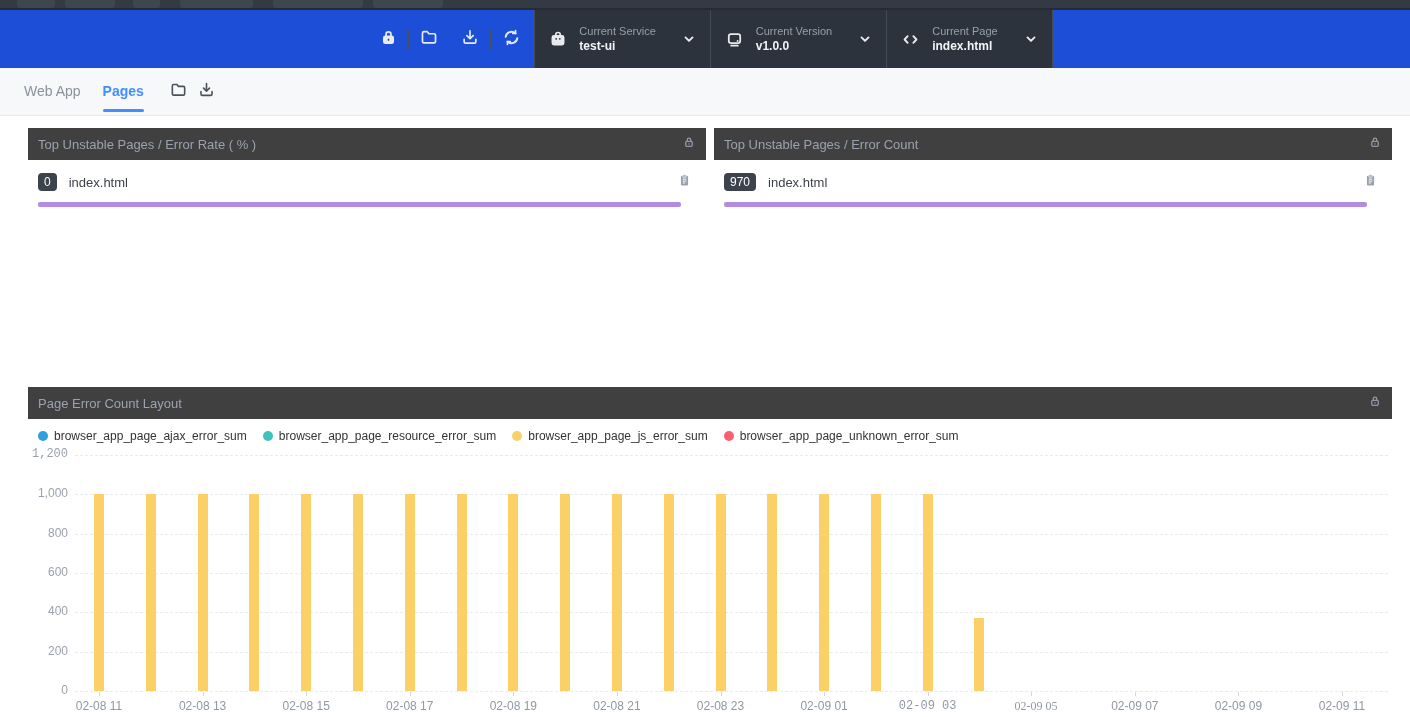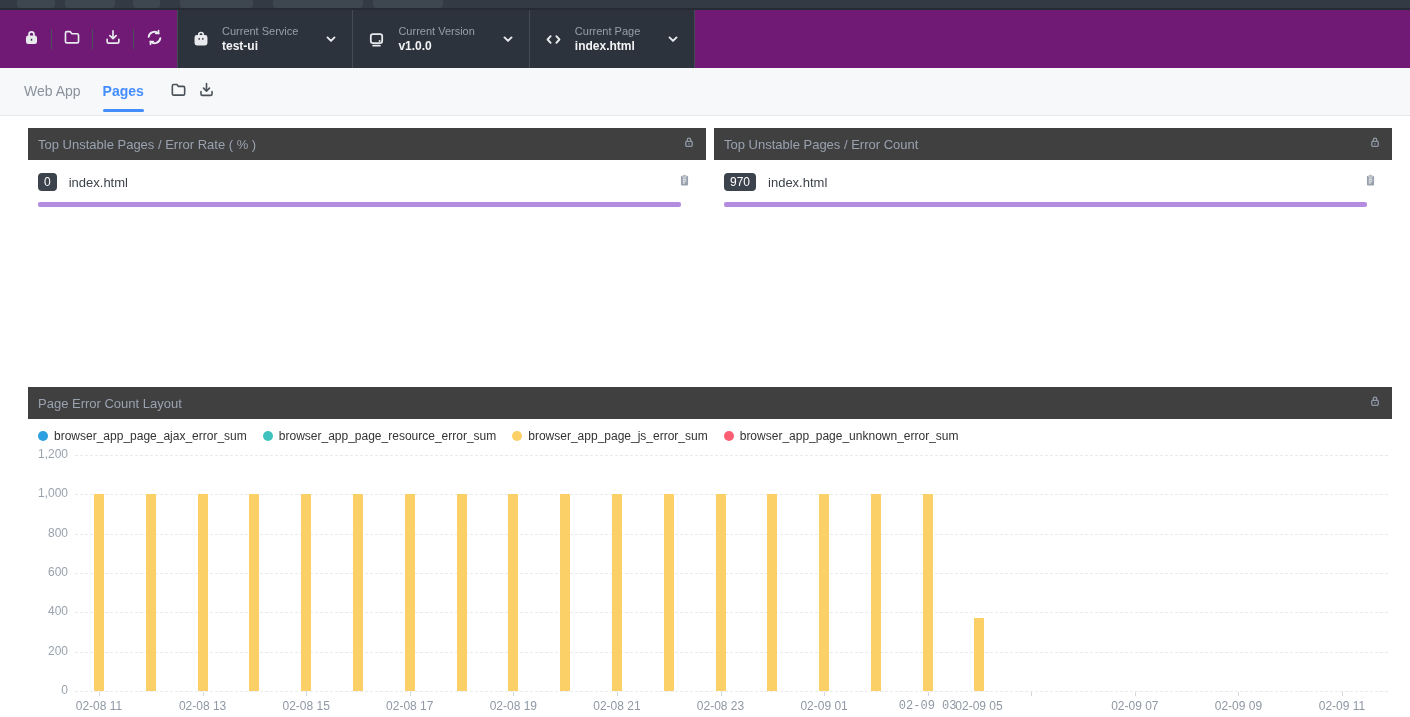--- a/index.html
+++ b/index.html
@@ -5,21 +5,21 @@
   * { box-sizing: border-box; margin: 0; padding: 0; }
   html,body { width:1410px; height:717px; overflow:hidden; background:#fff;
     font-family:"Liberation Sans","DejaVu Sans",sans-serif; }
 
   
   .top-strip { height:10px; background:#333a43; display:flex; align-items:flex-start;
     padding-left:17px; border-bottom:2px solid #262b33; }
   .strip-btn { height:8px; background:#3e4650; border-radius:0 0 3px 3px; }
 
   
-  .toolbar { height:58px; background:#701a75; display:flex; align-items:stretch; color:#e8eaed; }
+  .toolbar { height:58px; background:#1d4ed8; display:flex; align-items:stretch; color:#e8eaed;justify-content:center; }
   .tb-icons { display:flex; align-items:center; padding:0 6px 0 14px; }
   .tb-iconbtn { width:34px; height:34px; display:flex; align-items:center; justify-content:center;
     cursor:pointer; }
   .tb-sep-sm { width:1px; height:20px; background:#4a505a; margin:0 3px; }
   .tb-section { display:flex; align-items:center; background:#2d333c; padding:0 14px;
     border-left:1px solid #454b55; cursor:pointer; }
   .tb-section:last-of-type { border-right:1px solid #454b55; }
   .tb-section .sec-icon { margin-right:12px; display:flex; }
   .sec-text { display:flex; flex-direction:column; justify-content:center; margin-right:26px; }
   .sec-label { font-size:11px; color:#989fa8; line-height:14px; }
@@ -310,21 +310,21 @@
           <div class="ylab" style="top: 198.667px;">200</div>
           <div class="gridline" style="top: 167.333px;"></div>
           <div class="ylab" style="top: 159.333px;">400</div>
           <div class="gridline" style="top: 128px;"></div>
           <div class="ylab" style="top: 120px;">600</div>
           <div class="gridline" style="top: 88.6667px;"></div>
           <div class="ylab" style="top: 80.6667px;">800</div>
           <div class="gridline" style="top: 49.3333px;"></div>
           <div class="ylab" style="top: 41.3333px;">1,000</div>
           <div class="gridline" style="top: 10px;"></div>
-          <div class="ylab" style="top: 2px;">1,200</div>
+          <div class="ylab" style="top: 2px; font-family: Liberation Mono, monospace;">1,200</div>
           <div class="bar" style="left: 66px; width: 10px; top: 49.3333px; height: 196.667px; background: rgb(251, 208, 102);"></div>
           <div class="bar" style="left: 117.792px; width: 10px; top: 49.3333px; height: 196.667px; background: rgb(251, 208, 102);"></div>
           <div class="bar" style="left: 169.583px; width: 10px; top: 49.3333px; height: 196.667px; background: rgb(251, 208, 102);"></div>
           <div class="bar" style="left: 221.375px; width: 10px; top: 49.3333px; height: 196.667px; background: rgb(251, 208, 102);"></div>
           <div class="bar" style="left: 273.167px; width: 10px; top: 49.3333px; height: 196.667px; background: rgb(251, 208, 102);"></div>
           <div class="bar" style="left: 324.958px; width: 10px; top: 49.3333px; height: 196.667px; background: rgb(251, 208, 102);"></div>
           <div class="bar" style="left: 376.75px; width: 10px; top: 49.3333px; height: 196.667px; background: rgb(251, 208, 102);"></div>
           <div class="bar" style="left: 428.542px; width: 10px; top: 49.3333px; height: 196.667px; background: rgb(251, 208, 102);"></div>
           <div class="bar" style="left: 480.333px; width: 10px; top: 49.3333px; height: 196.667px; background: rgb(251, 208, 102);"></div>
           <div class="bar" style="left: 532.125px; width: 10px; top: 49.3333px; height: 196.667px; background: rgb(251, 208, 102);"></div>
@@ -348,21 +348,21 @@
           <div class="xlab" style="left: 450.333px; top: 254px;">02-08 19</div>
           <div class="xtick" style="left: 588.917px; top: 247px;"></div>
           <div class="xlab" style="left: 553.917px; top: 254px;">02-08 21</div>
           <div class="xtick" style="left: 692.5px; top: 247px;"></div>
           <div class="xlab" style="left: 657.5px; top: 254px;">02-08 23</div>
           <div class="xtick" style="left: 796.083px; top: 247px;"></div>
           <div class="xlab" style="left: 761.083px; top: 254px;">02-09 01</div>
           <div class="xtick" style="left: 899.667px; top: 247px;"></div>
           <div class="xlab" style="left: 864.667px; top: 254px; font-family: Liberation Mono, monospace;">02-09 03</div>
           <div class="xtick" style="left: 1003.25px; top: 247px;"></div>
-          <div class="xlab" style="left: 916px; top: 254px;">02-09 05</div>
+          <div class="xlab" style="left: 973px; top: 254px; font-family: Liberation Serif, serif;">02-09 05</div>
           <div class="xtick" style="left: 1106.83px; top: 247px;"></div>
           <div class="xlab" style="left: 1071.83px; top: 254px;">02-09 07</div>
           <div class="xtick" style="left: 1210.42px; top: 247px;"></div>
           <div class="xlab" style="left: 1175.42px; top: 254px;">02-09 09</div>
           <div class="xtick" style="left: 1314px; top: 247px;"></div>
           <div class="xlab" style="left: 1279px; top: 254px;">02-09 11</div>
         </div>
     </div>
   </div>
 </div>

